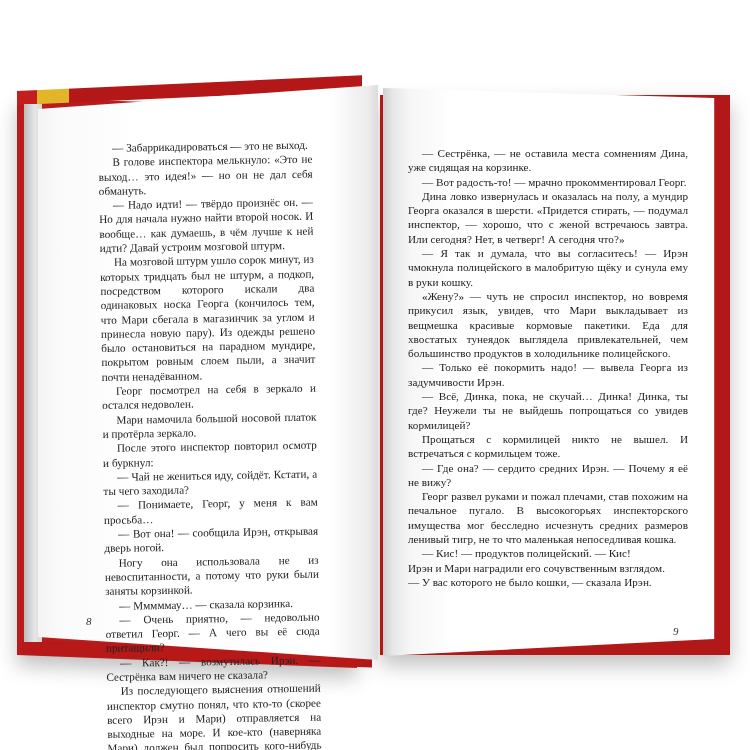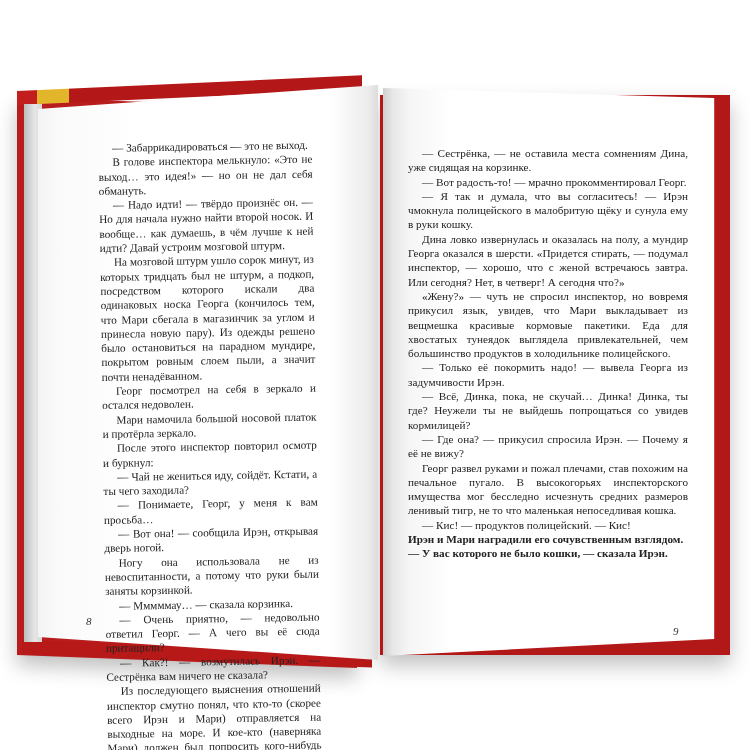--- a/index.html
+++ b/index.html
@@ -68,21 +68,21 @@
     .text-block {
       position: absolute;
       font-size: 11.2px;
       line-height: 14.3px;
       text-align: justify;
       color: #232323;
     }
     .text-left { left: 98px; top: 141px; width: 214px; transform: rotate(-0.9deg); transform-origin: left top; }
     .text-right { left: 408px; top: 146px; width: 280px; }
     .text-block p { text-indent: 14px; }
-    .text-block p.noindent { text-indent: 0; font-weight: bold; }
+    .text-block p.noindent { text-indent: 0; }
 
     .page-num {
       position: absolute;
       font-size: 11px;
       font-style: italic;
       color: #333;
     }
     .page-num-left { left: 86px; top: 615px; }
     .page-num-right { left: 673px; top: 625px; }
   </style>
@@ -114,25 +114,26 @@
     <p>— Мммммау… — сказала корзинка.</p>
     <p>— Очень приятно, — недовольно ответил Георг. — А чего вы её сюда притащили?</p>
     <p>— Как?! — возмутилась Ирэн. — Сестрёнка вам ничего не сказала?</p>
     <p>Из последующего выяснения отношений инспектор смутно понял, что кто-то (скорее всего Ирэн и Мари) отправляется на выходные на море. И кое-кто (наверняка Мари) должен был попросить кого-нибудь (методом исключения — Георга) посмотреть за этим милым зверьком (видимо… ну да… наверное)…</p>
   </div>
   <div class="page-num page-num-left">8</div>
 
   <div class="text-block text-right">
     <p>— Сестрёнка, — не оставила места сомнениям Дина, уже сидящая на корзинке.</p>
     <p>— Вот радость-то! — мрачно прокомментировал Георг.</p>
+    <p>Дина ловко извернулась и оказалась на полу, а мундир Георга оказался в шерсти. «Придется стирать, — подумал инспектор, — хорошо, что с женой встречаюсь завтра. Или сегодня? Нет, в четверг! А сегодня что?»</p>
     <p>— Я так и думала, что вы согласитесь! — Ирэн чмокнула полицейского в малобритую щёку и сунула ему в руки кошку.</p>
-    <p>Дина ловко извернулась и оказалась на полу, а мундир Георга оказался в шерсти. «Придется стирать, — подумал инспектор, — хорошо, что с женой встречаюсь завтра. Или сегодня? Нет, в четверг! А сегодня что?»</p>
     <p>«Жену?» — чуть не спросил инспектор, но вовремя прикусил язык, увидев, что Мари выкладывает из вещмешка красивые кормовые пакетики. Еда для хвостатых тунеядок выглядела привлекательней, чем большинство продуктов в холодильнике полицейского.</p>
     <p>— Только её покормить надо! — вывела Георга из задумчивости Ирэн.</p>
     <p>— Всё, Динка, пока, не скучай… Динка! Динка, ты где? Неужели ты не выйдешь попрощаться со увидев кормилицей?</p>
-    <p>— Где она? — прикусил спросила Ирэн. — Почему я её не вижу?</p>
+    <p>Прощаться с кормилицей никто не вышел. И встречаться с кормильцем тоже.</p>
+    <p>— Где она? — сердито средних Ирэн. — Почему я её не вижу?</p>
     <p>Георг развел руками и пожал плечами, став похожим на печальное пугало. В высокогорьях инспекторского имущества мог бесследно исчезнуть средних размеров ленивый тигр, не то что маленькая непоседливая кошка.</p>
     <p>— Кис! — продуктов полицейский. — Кис!</p>
     <p class="noindent">Ирэн и Мари наградили его сочувственным взглядом.</p>
     <p class="noindent">— У вас которого не было кошки, — сказала Ирэн.</p>
   </div>
   <div class="page-num page-num-right">9</div>
 </div>
 
 </body></html>

